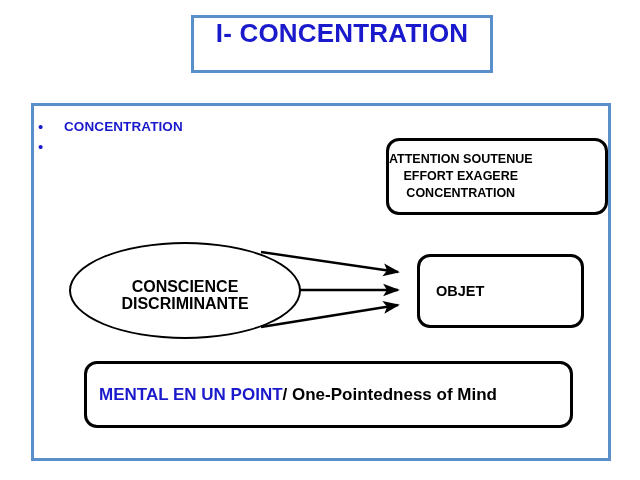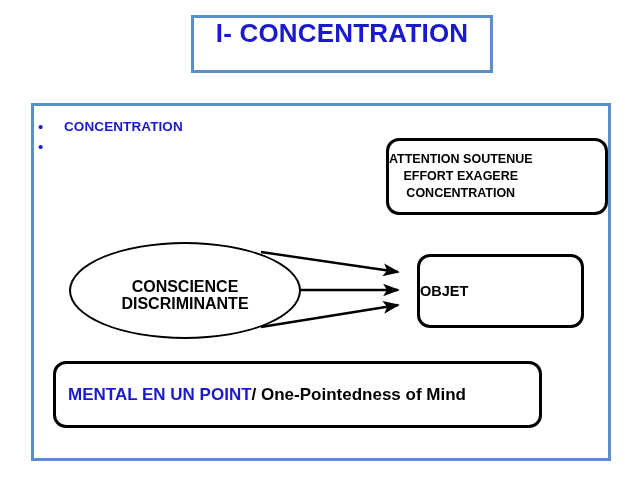--- a/index.html
+++ b/index.html
@@ -105,29 +105,30 @@
     line-height: 17px;
     white-space: pre-line;
   }
 
   #objet-box {
     left: 417px;
     top: 254px;
     width: 167px;
     height: 74px;
     border-radius: 13px;
+    padding-left: 16px;
   }
   #objet-text {
     color: #000000;
     font-size: 14.5px;
     font-weight: bold;
   }
 
   #mental-box {
-    left: 53px;
+    left: 84px;
     top: 361px;
     width: 489px;
     height: 67px;
     border-radius: 13px;
   }
   #mental-text {
     font-size: 17px;
     font-weight: bold;
     line-height: 25px;
     padding: 0 12px;

